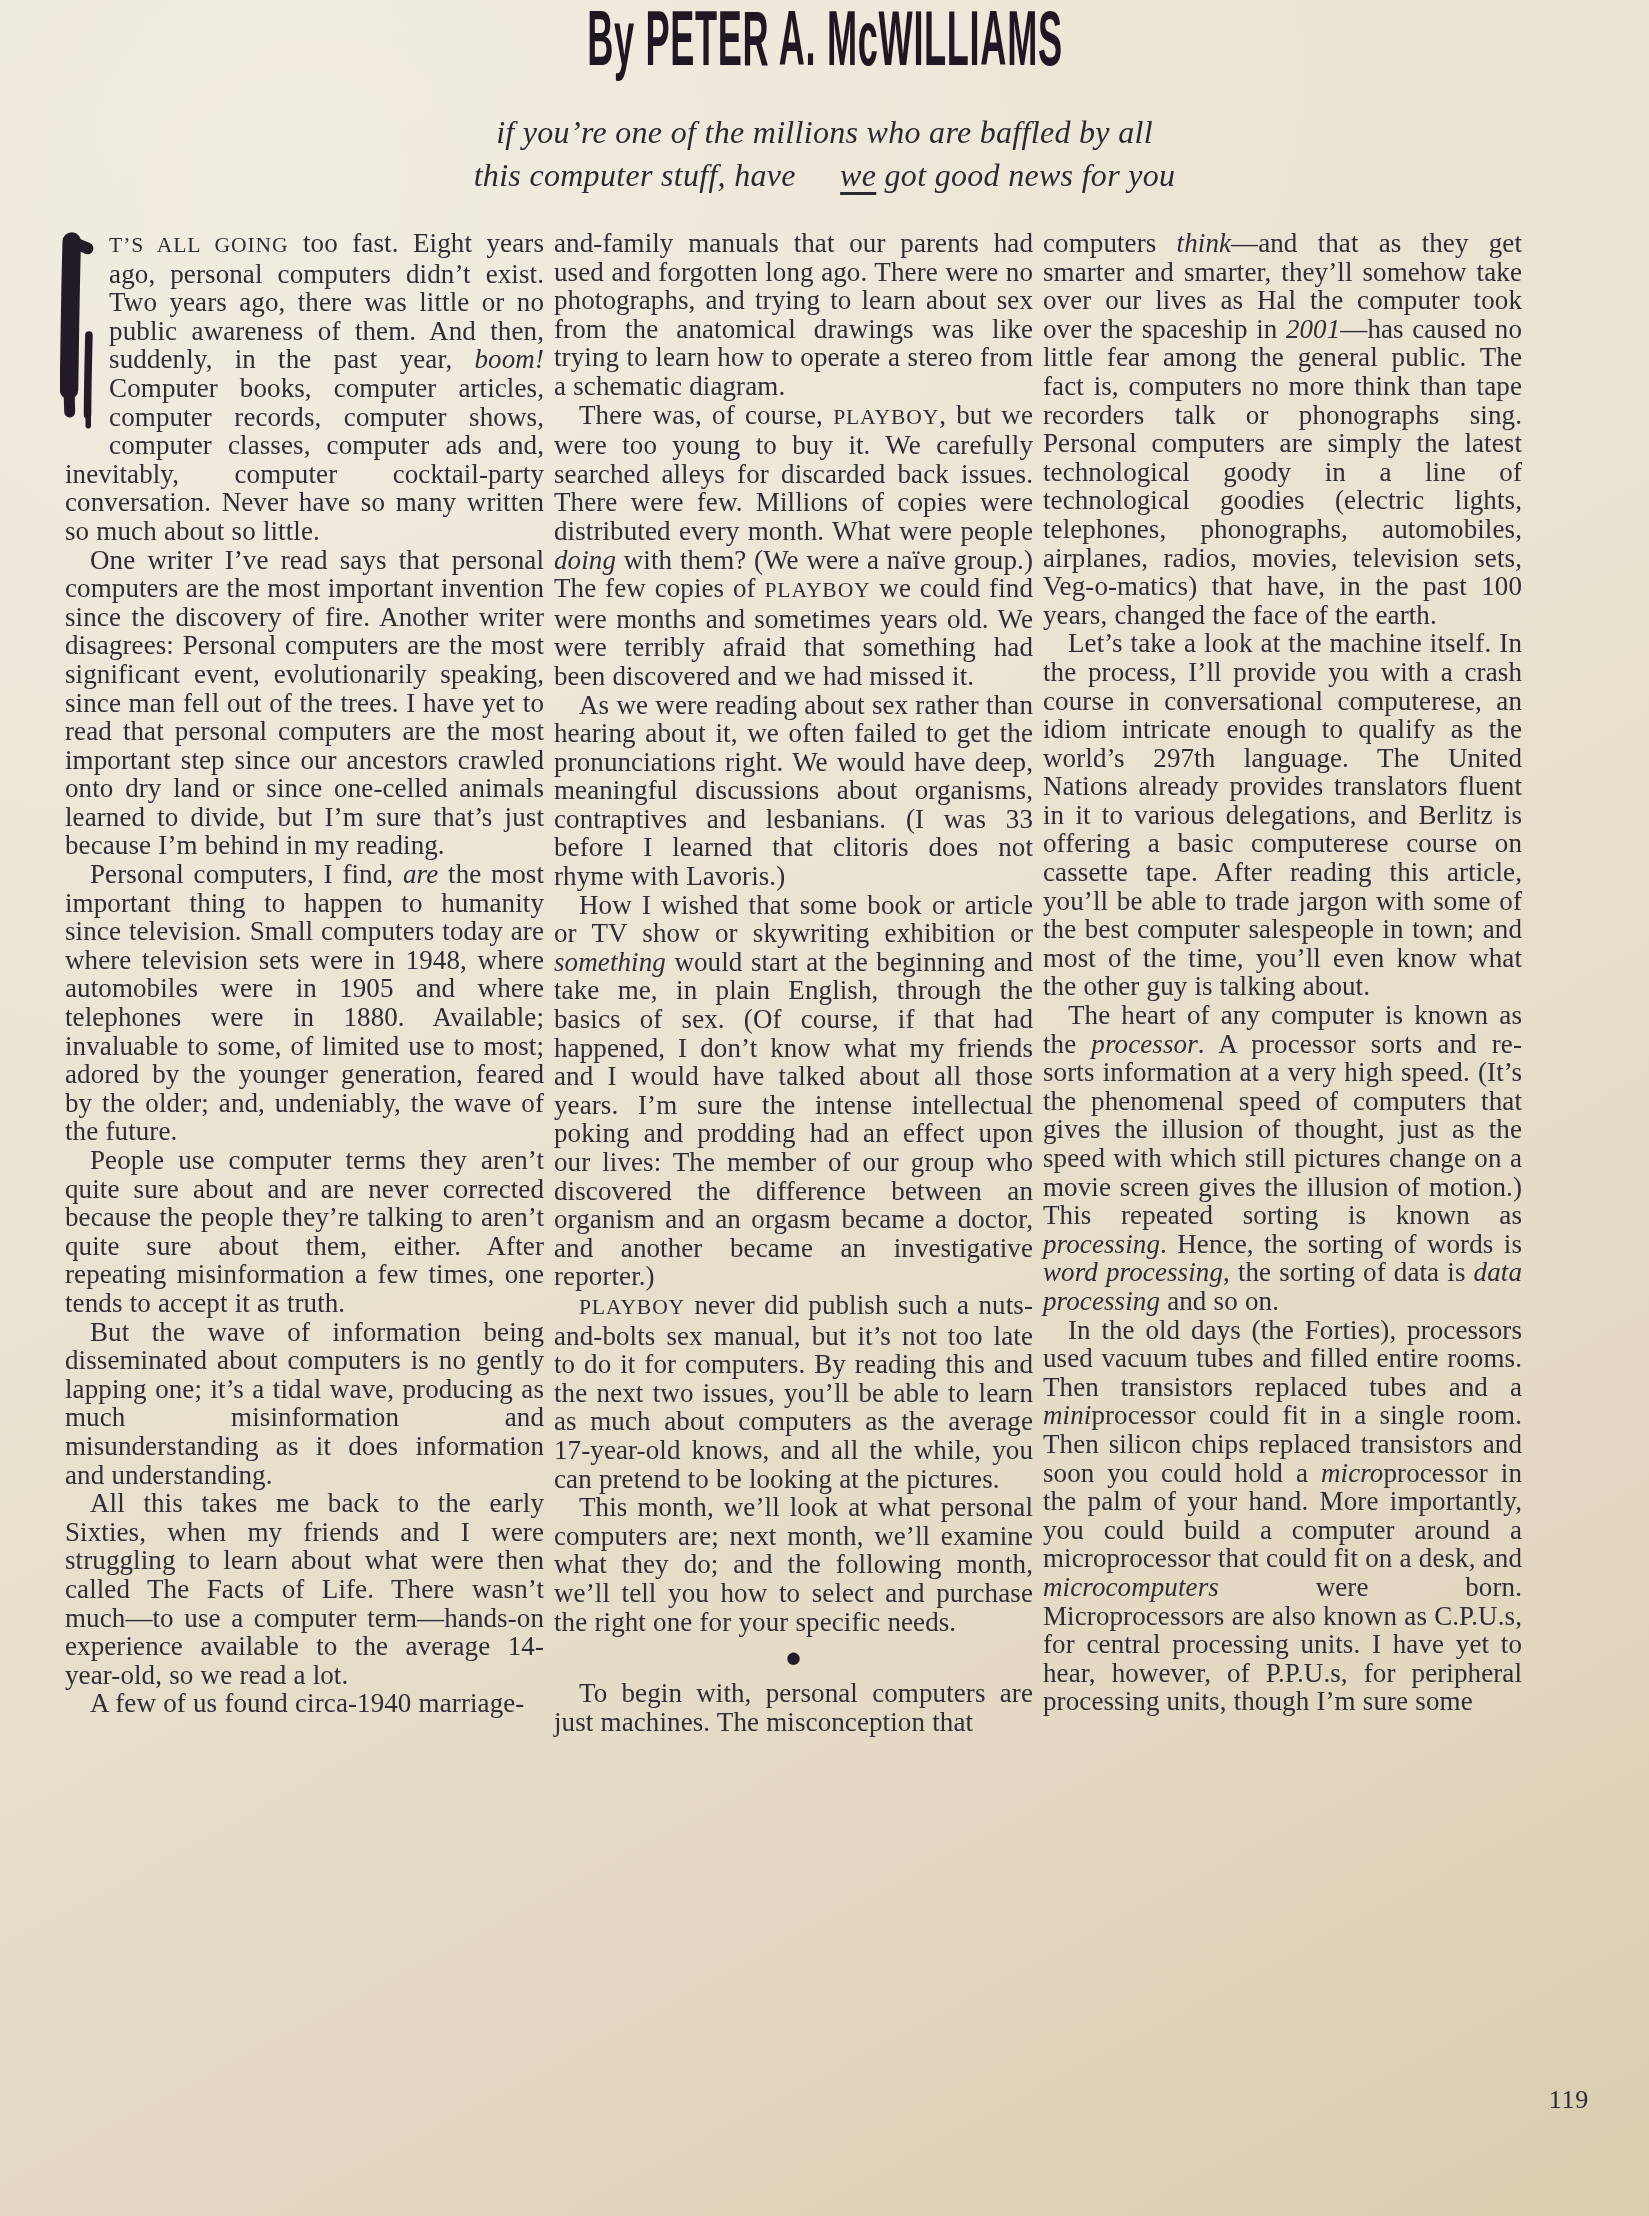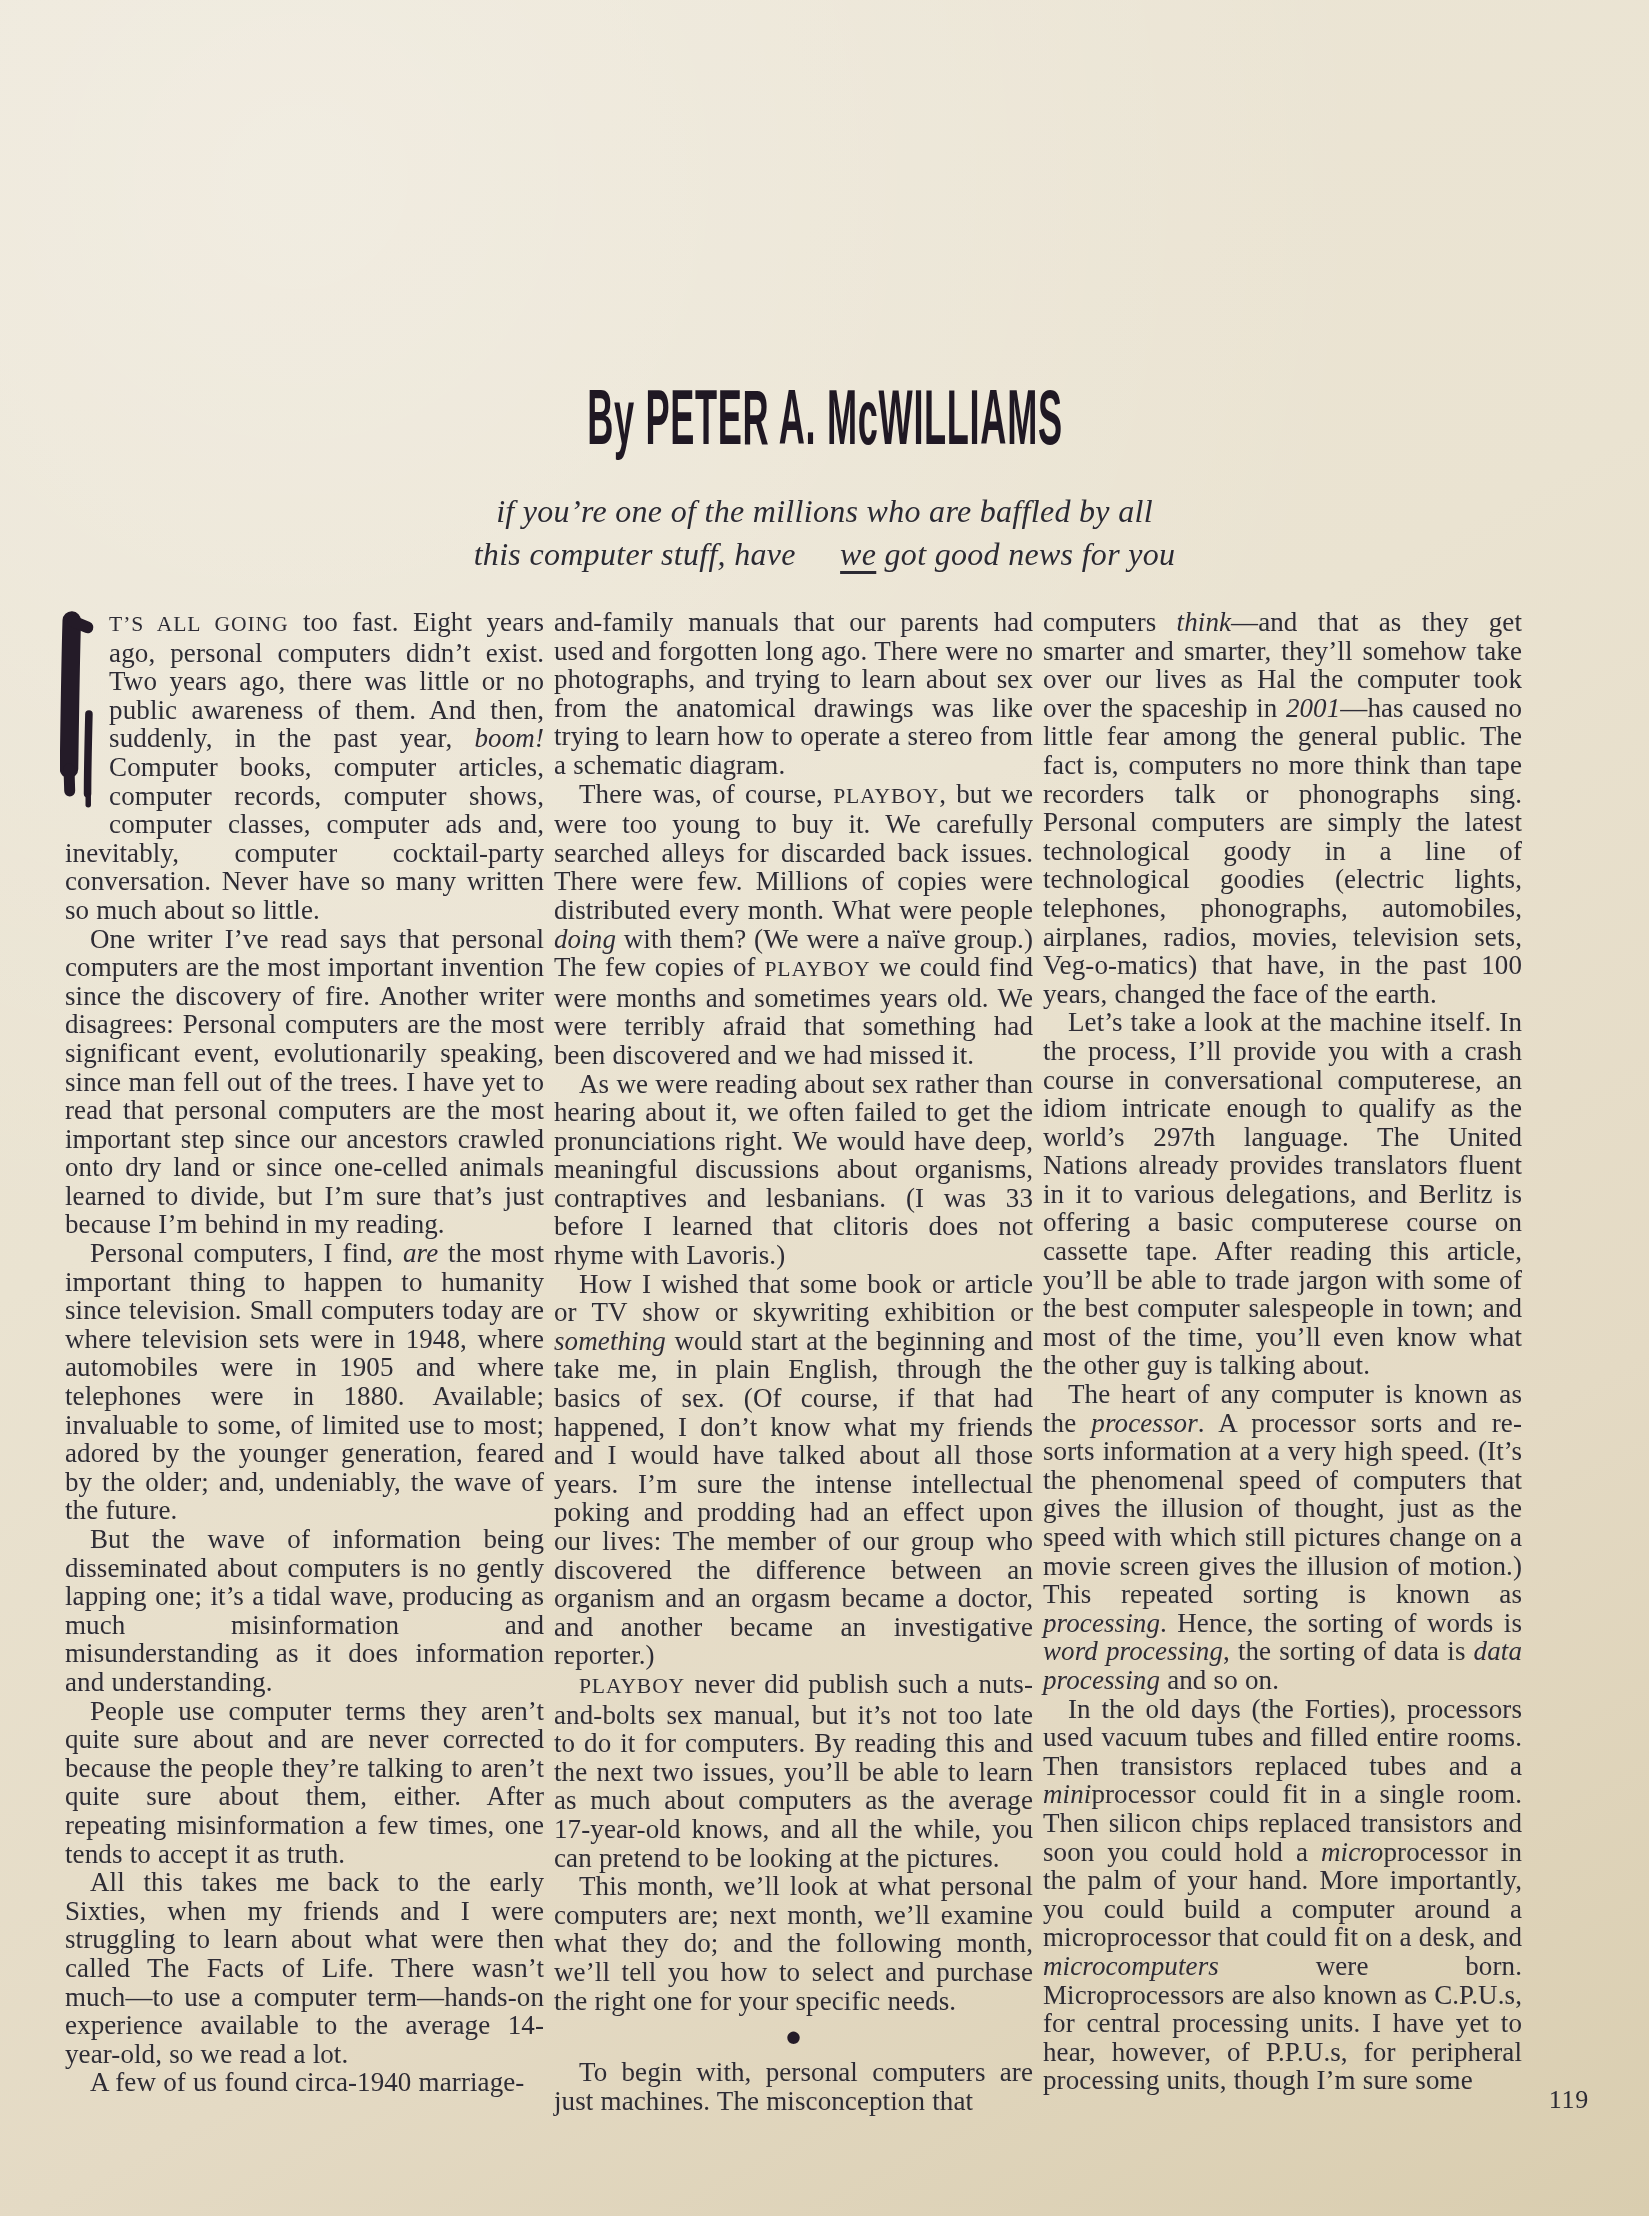--- a/index.html
+++ b/index.html
@@ -8,21 +8,21 @@
     width:1649px;height:2216px;
     margin:0 auto;
     overflow:hidden;
     background:
       radial-gradient(120% 90% at 18% 8%, rgba(255,255,255,0.28), rgba(255,255,255,0) 55%),
       linear-gradient(152deg,#ece6d7 0%,#eae3d1 42%,#e4dac4 72%,#d9cdaf 100%);
     color:#2e2c35;
     font-family:"Liberation Serif","DejaVu Serif",serif;
   }
   
-  .header{ padding-top:379px; text-align:center; }
+  .header{ text-align:center; }
   .byline{
     font-family:"Liberation Sans","DejaVu Sans",sans-serif;
     font-weight:700;
     font-size:77px;
     line-height:77px;
     letter-spacing:1.4px;
     color:#1f1823;
     white-space:nowrap;
   }
   .byline .squeeze{ display:inline-block; transform:scaleX(0.47); transform-origin:50% 50%; }
@@ -99,22 +99,22 @@
       <path d="M17,14 C15,80 14,160 13,230" stroke-width="27"></path>
       <path d="M13,230 L14,262" stroke-width="16"></path>
       <path d="M19,15 L40,24" stroke-width="17"></path>
       <path d="M42,150 C41,190 40,230 40,266" stroke-width="11"></path>
       <path d="M41,270 L41,282" stroke-width="8"></path>
     </g>
   </svg>
 <span class="r-sc">T’S ALL GOING</span><span class="r-n"> too fast. Eight years ago, personal computers didn’t exist. Two years ago, there was little or no public awareness of them. And then, suddenly, in the past year, </span><span class="r-i">boom!</span><span class="r-n"> Computer books, computer articles, computer records, computer shows, computer classes, computer ads and, inevitably, computer cocktail-party conversation. Never have so many written so much about so little.</span></p>
         <p class="para ind"><span class="r-n">One writer I’ve read says that personal computers are the most important invention since the discovery of fire. Another writer disagrees: Personal computers are the most significant event, evolutionarily speaking, since man fell out of the trees. I have yet to read that personal computers are the most important step since our ancestors crawled onto dry land or since one-celled animals learned to divide, but I’m sure that’s just because I’m behind in my reading.</span></p>
         <p class="para ind"><span class="r-n">Personal computers, I find, </span><span class="r-i">are</span><span class="r-n"> the most important thing to happen to humanity since television. Small computers today are where television sets were in 1948, where automobiles were in 1905 and where telephones were in 1880. Available; invaluable to some, of limited use to most; adored by the younger generation, feared by the older; and, undeniably, the wave of the future.</span></p>
+        <p class="para ind"><span class="r-n">People use computer terms they aren’t quite sure about and are never corrected because the people they’re talking to aren’t quite sure about them, either. After repeating misinformation a few times, one tends to accept it as truth.</span></p>
         <p class="para ind"><span class="r-n">But the wave of information being disseminated about computers is no gently lapping one; it’s a tidal wave, producing as much misinformation and misunderstanding as it does information and understanding.</span></p>
-        <p class="para ind"><span class="r-n">People use computer terms they aren’t quite sure about and are never corrected because the people they’re talking to aren’t quite sure about them, either. After repeating misinformation a few times, one tends to accept it as truth.</span></p>
         <p class="para ind"><span class="r-n">All this takes me back to the early Sixties, when my friends and I were struggling to learn about what were then called The Facts of Life. There wasn’t much—to use a computer term—hands-on experience available to the average 14-year-old, so we read a lot.</span></p>
         <p class="para ind"><span class="r-n">A few of us found circa-1940 marriage-</span></p>
       </div>
     <div class="col">
         <p class="para"><span class="r-n">and-family manuals that our parents had used and forgotten long ago. There were no photographs, and trying to learn about sex from the anatomical drawings was like trying to learn how to operate a stereo from a schematic diagram.</span></p>
         <p class="para ind"><span class="r-n">There was, of course, </span><span class="r-sc">PLAYBOY</span><span class="r-n">, but we were too young to buy it. We carefully searched alleys for discarded back issues. There were few. Millions of copies were distributed every month. What were people </span><span class="r-i">doing</span><span class="r-n"> with them? (We were a naïve group.) The few copies of </span><span class="r-sc">PLAYBOY</span><span class="r-n"> we could find were months and sometimes years old. We were terribly afraid that something had been discovered and we had missed it.</span></p>
         <p class="para ind"><span class="r-n">As we were reading about sex rather than hearing about it, we often failed to get the pronunciations right. We would have deep, meaningful discussions about organisms, contraptives and lesbanians. (I was 33 before I learned that clitoris does not rhyme with Lavoris.)</span></p>
         <p class="para ind"><span class="r-n">How I wished that some book or article or TV show or skywriting exhibition or </span><span class="r-i">something</span><span class="r-n"> would start at the beginning and take me, in plain English, through the basics of sex. (Of course, if that had happened, I don’t know what my friends and I would have talked about all those years. I’m sure the intense intellectual poking and prodding had an effect upon our lives: The member of our group who discovered the difference between an organism and an orgasm became a doctor, and another became an investigative reporter.)</span></p>
         <p class="para ind"><span class="r-sc">PLAYBOY</span><span class="r-n"> never did publish such a nuts-and-bolts sex manual, but it’s not too late to do it for computers. By reading this and the next two issues, you’ll be able to learn as much about computers as the average 17-year-old knows, and all the while, you can pretend to be looking at the pictures.</span></p>
         <p class="para ind"><span class="r-n">This month, we’ll look at what personal computers are; next month, we’ll examine what they do; and the following month, we’ll tell you how to select and purchase the right one for your specific needs.</span></p>

